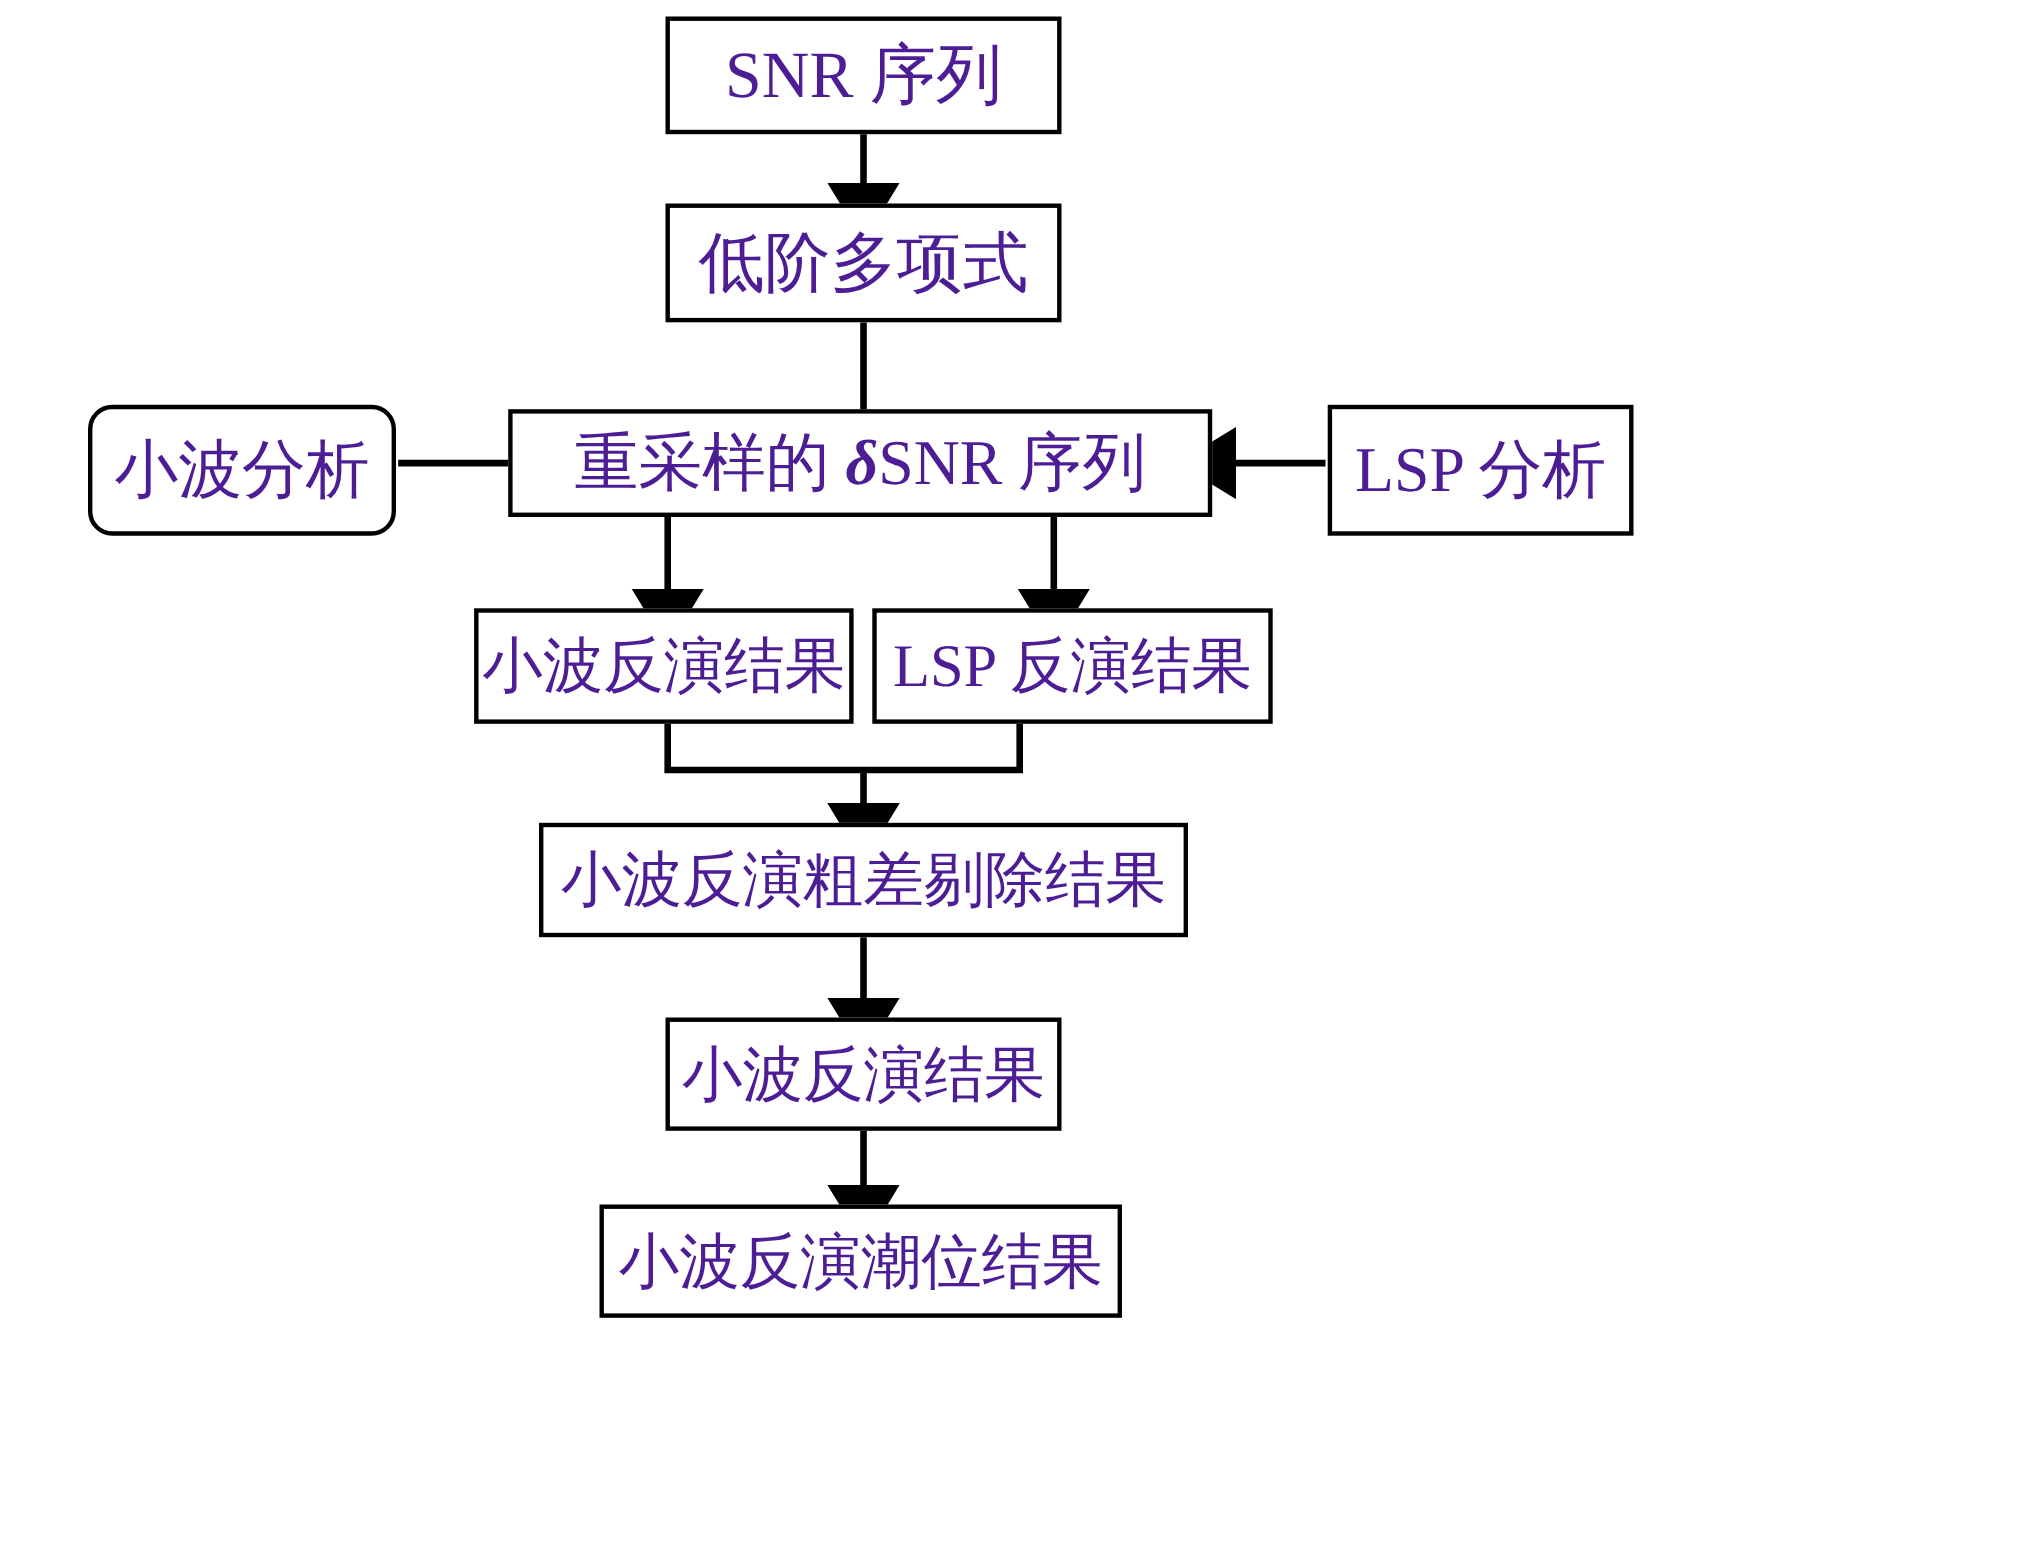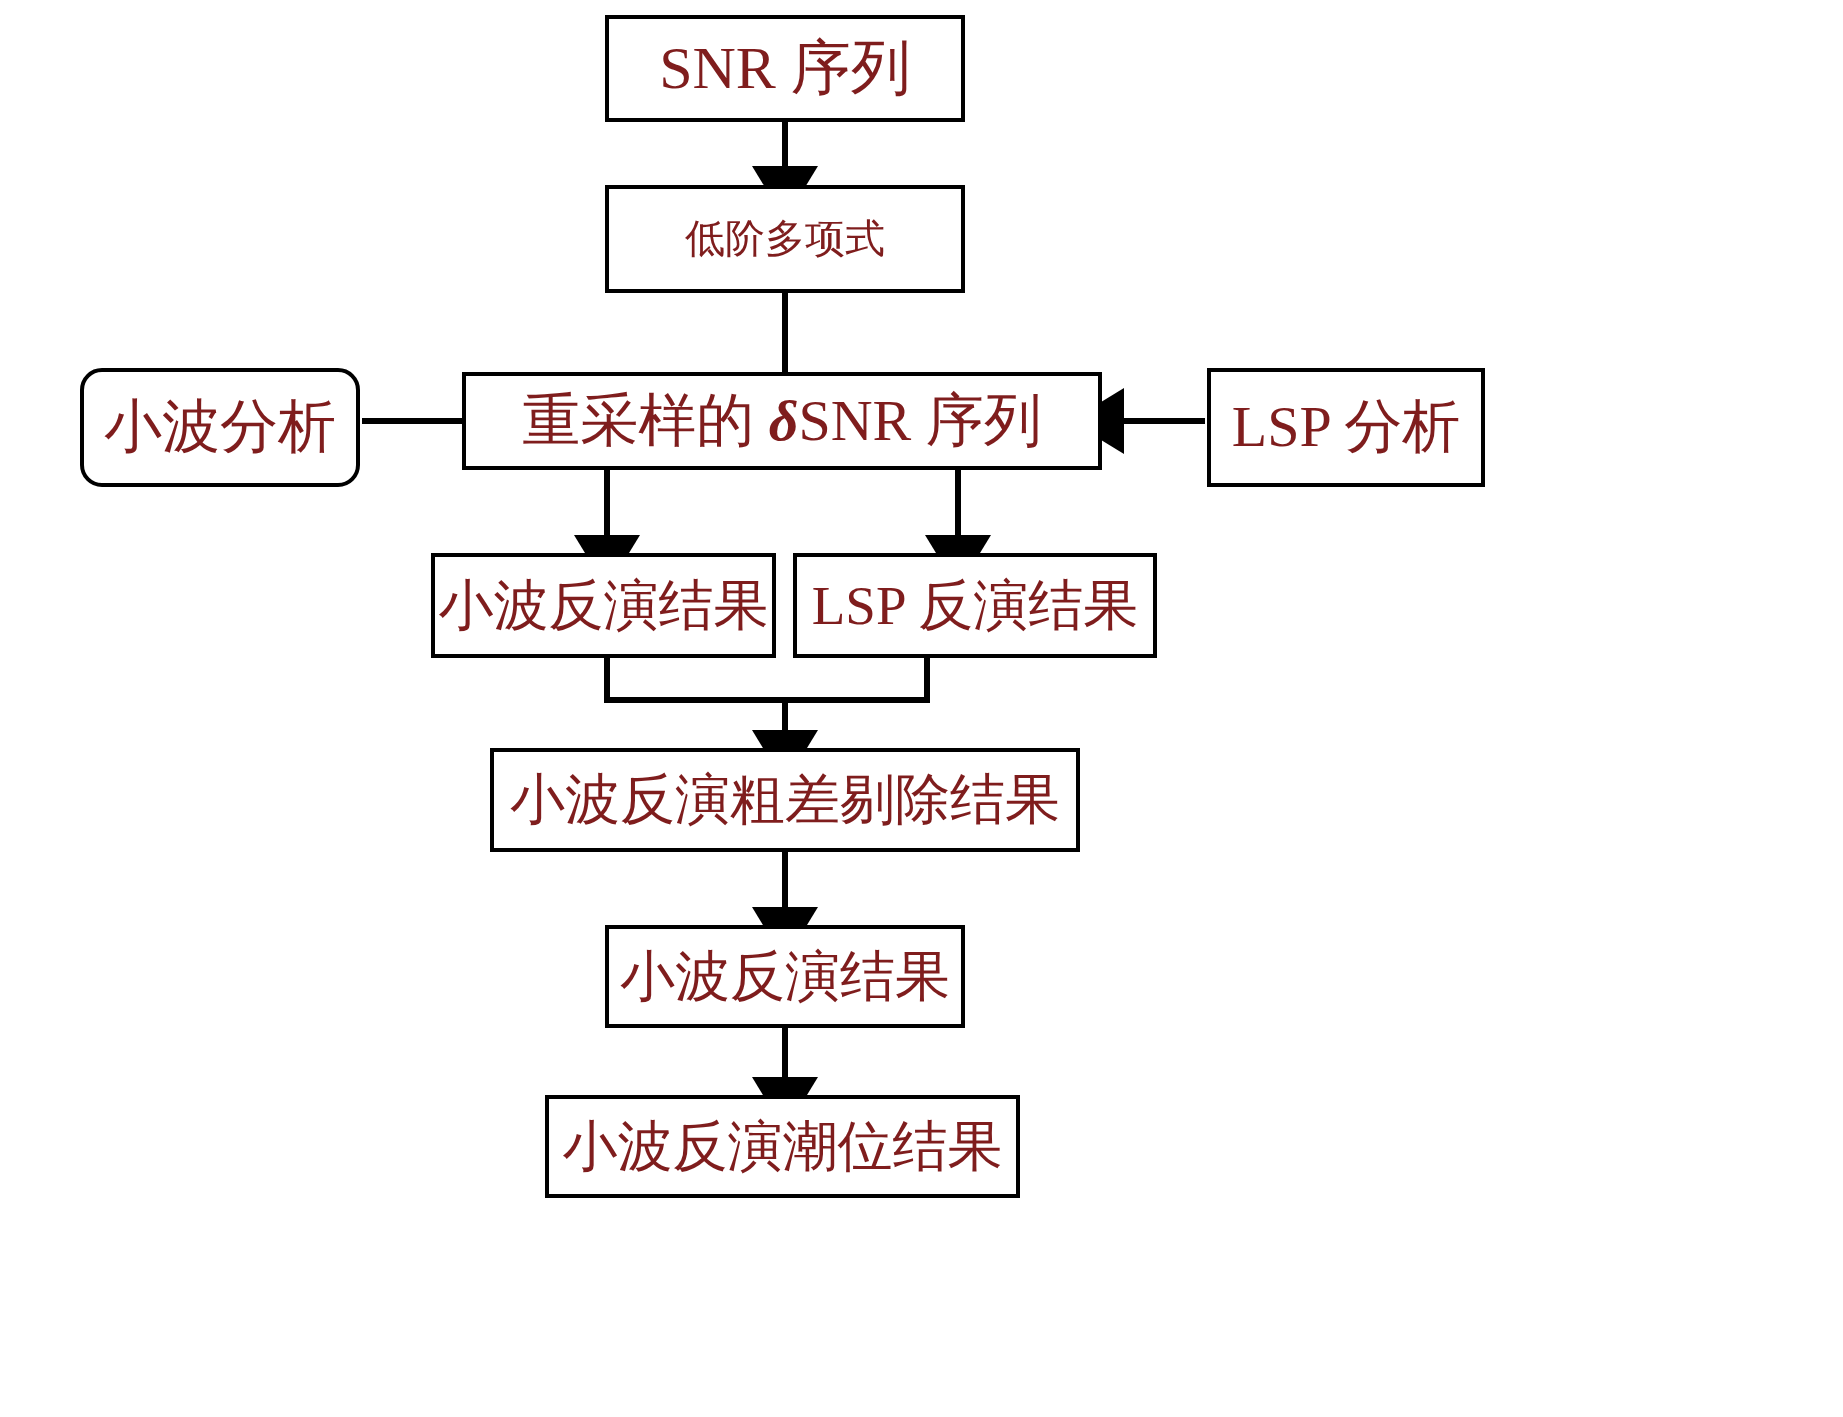--- a/index.html
+++ b/index.html
@@ -30,21 +30,21 @@
     box-sizing: border-box;
     border: 4px solid #000000;
     background: #ffffff;
     display: flex;
     align-items: center;
     justify-content: center;
     text-align: center;
   }
   .node-label {
     font-family: "Liberation Serif", "DejaVu Serif", serif;
-    color: #7f1d1d;
+    color: #4c1d95;
     line-height: 1.05;
     white-space: nowrap;
     font-size: 60px;
   }
   .node-label .sym {
     font-style: italic;
     font-family: "Liberation Serif", "DejaVu Serif", serif;
     font-weight: 700;
   }
 </style>
@@ -96,21 +96,21 @@
     <g>
       <line x1="785" y1="1028" x2="785" y2="1083" stroke="#000000" stroke-width="6" marker-end="url(#arrowhead)"></line>
     </g>
   </svg>
 
   <div class="node-box" style="left:605px; top:15px; width:360px; height:107px;">
     <span class="node-label" style="font-size:60px;">SNR 序列</span>
   </div>
 
   <div class="node-box" style="left:605px; top:185px; width:360px; height:108px;">
-    <span class="node-label" style="font-size:40px;">低阶多项式</span>
+    <span class="node-label" style="font-size:60px;">低阶多项式</span>
   </div>
 
   <div class="node-box" style="left:80px; top:368px; width:280px; height:119px;border-radius:22px;">
     <span class="node-label" style="font-size:58px;">小波分析</span>
   </div>
 
   <div class="node-box" style="left:462px; top:372px; width:640px; height:98px;">
     <span class="node-label" style="font-size:58px;">重采样的 <span class="sym">δ</span>SNR 序列</span>
   </div>
 

